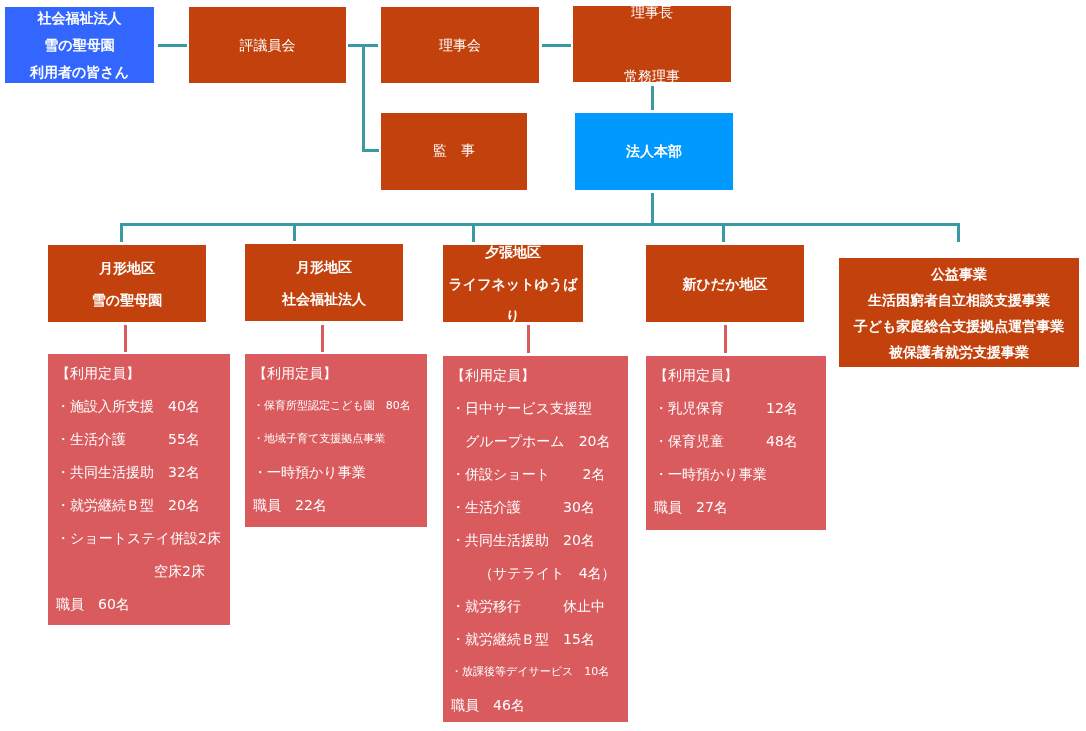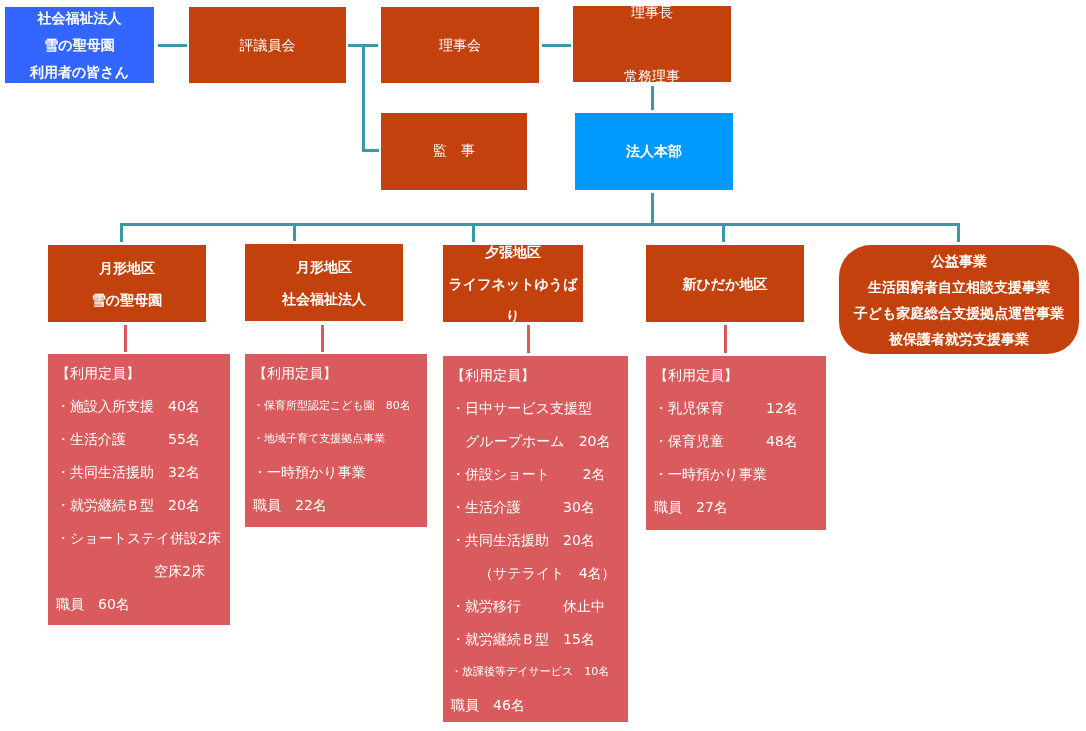--- a/index.html
+++ b/index.html
@@ -81,21 +81,21 @@
 
 <div class="box teal" style="left:443px; top:245px; width:140px; height:77px;">
   <div>夕張地区</div>
   <div>ライフネットゆうばり</div>
 </div>
 
 <div class="box teal" style="left:646px; top:245px; width:158px; height:77px;">
   <div>新ひだか地区</div>
 </div>
 
-<div class="box teal pub" style="left:839px; top:245px; width:240px; height:109px;border-radius:32px;">
+<div class="box teal pub" style="left:839px; top:258px; width:240px; height:109px;">
   <div>公益事業</div>
   <div>生活困窮者自立相談支援事業</div>
   <div>子ども家庭総合支援拠点運営事業</div>
   <div>被保護者就労支援事業</div>
 </div>
 
 <div class="red" style="left:48px; top:354px; width:182px; height:271px;">
   <div class="row">【利用定員】</div>
   <div class="row">・施設入所支援　40名</div>
   <div class="row">・生活介護　　　55名</div>

